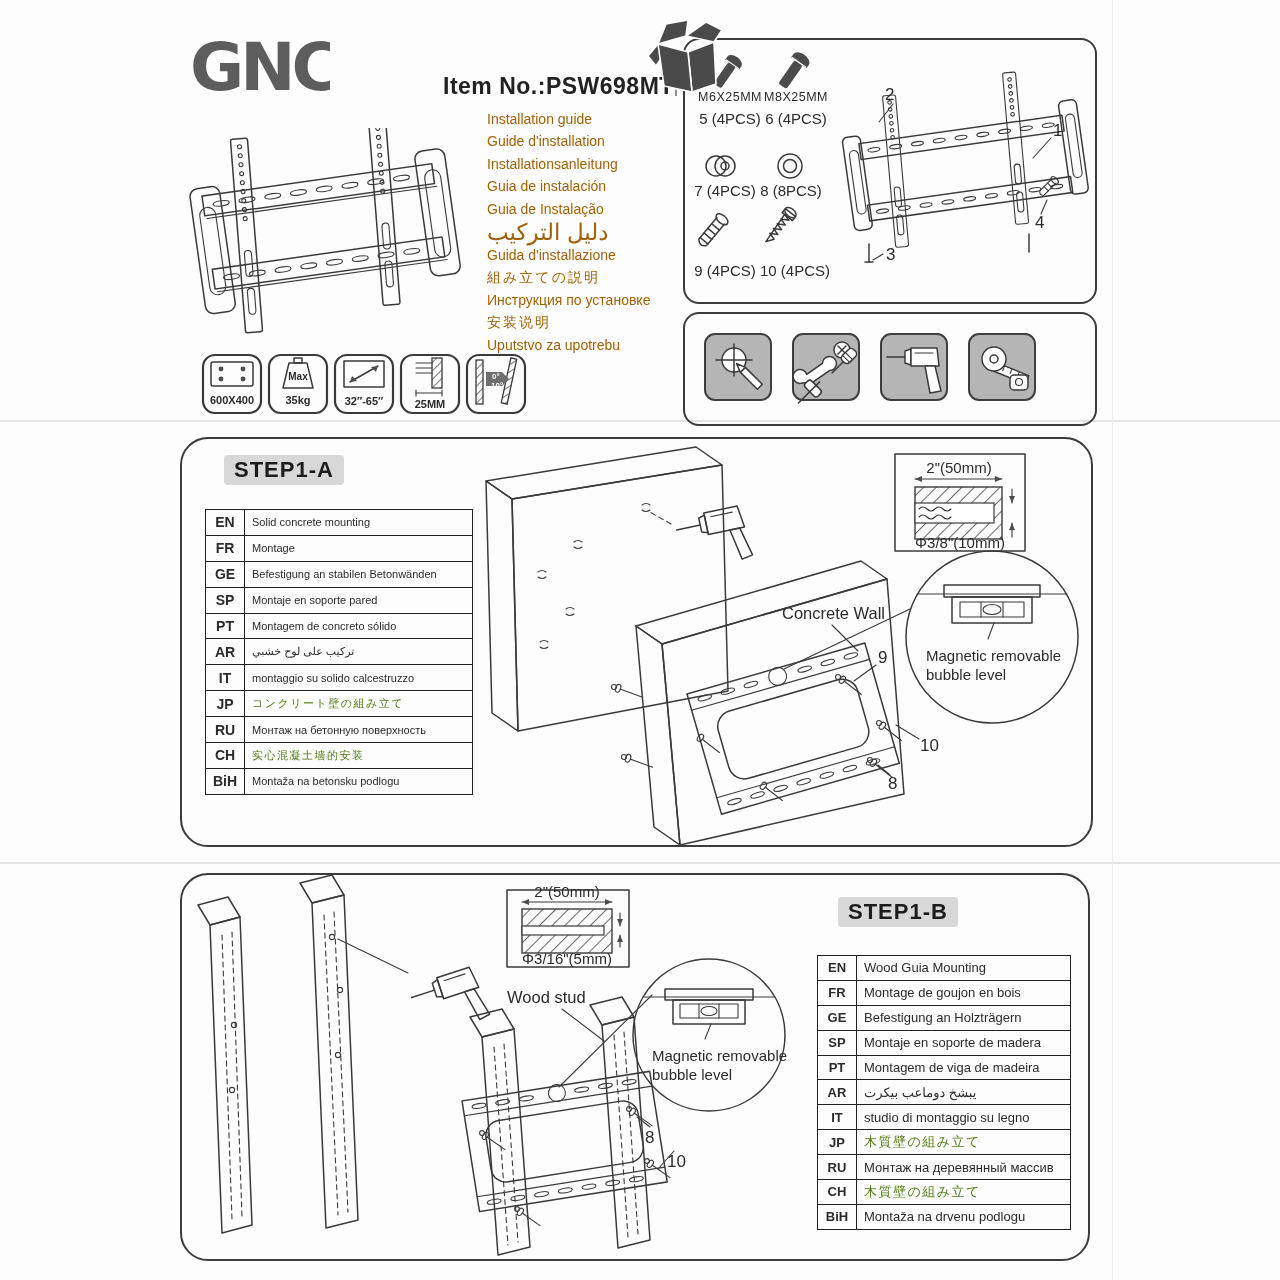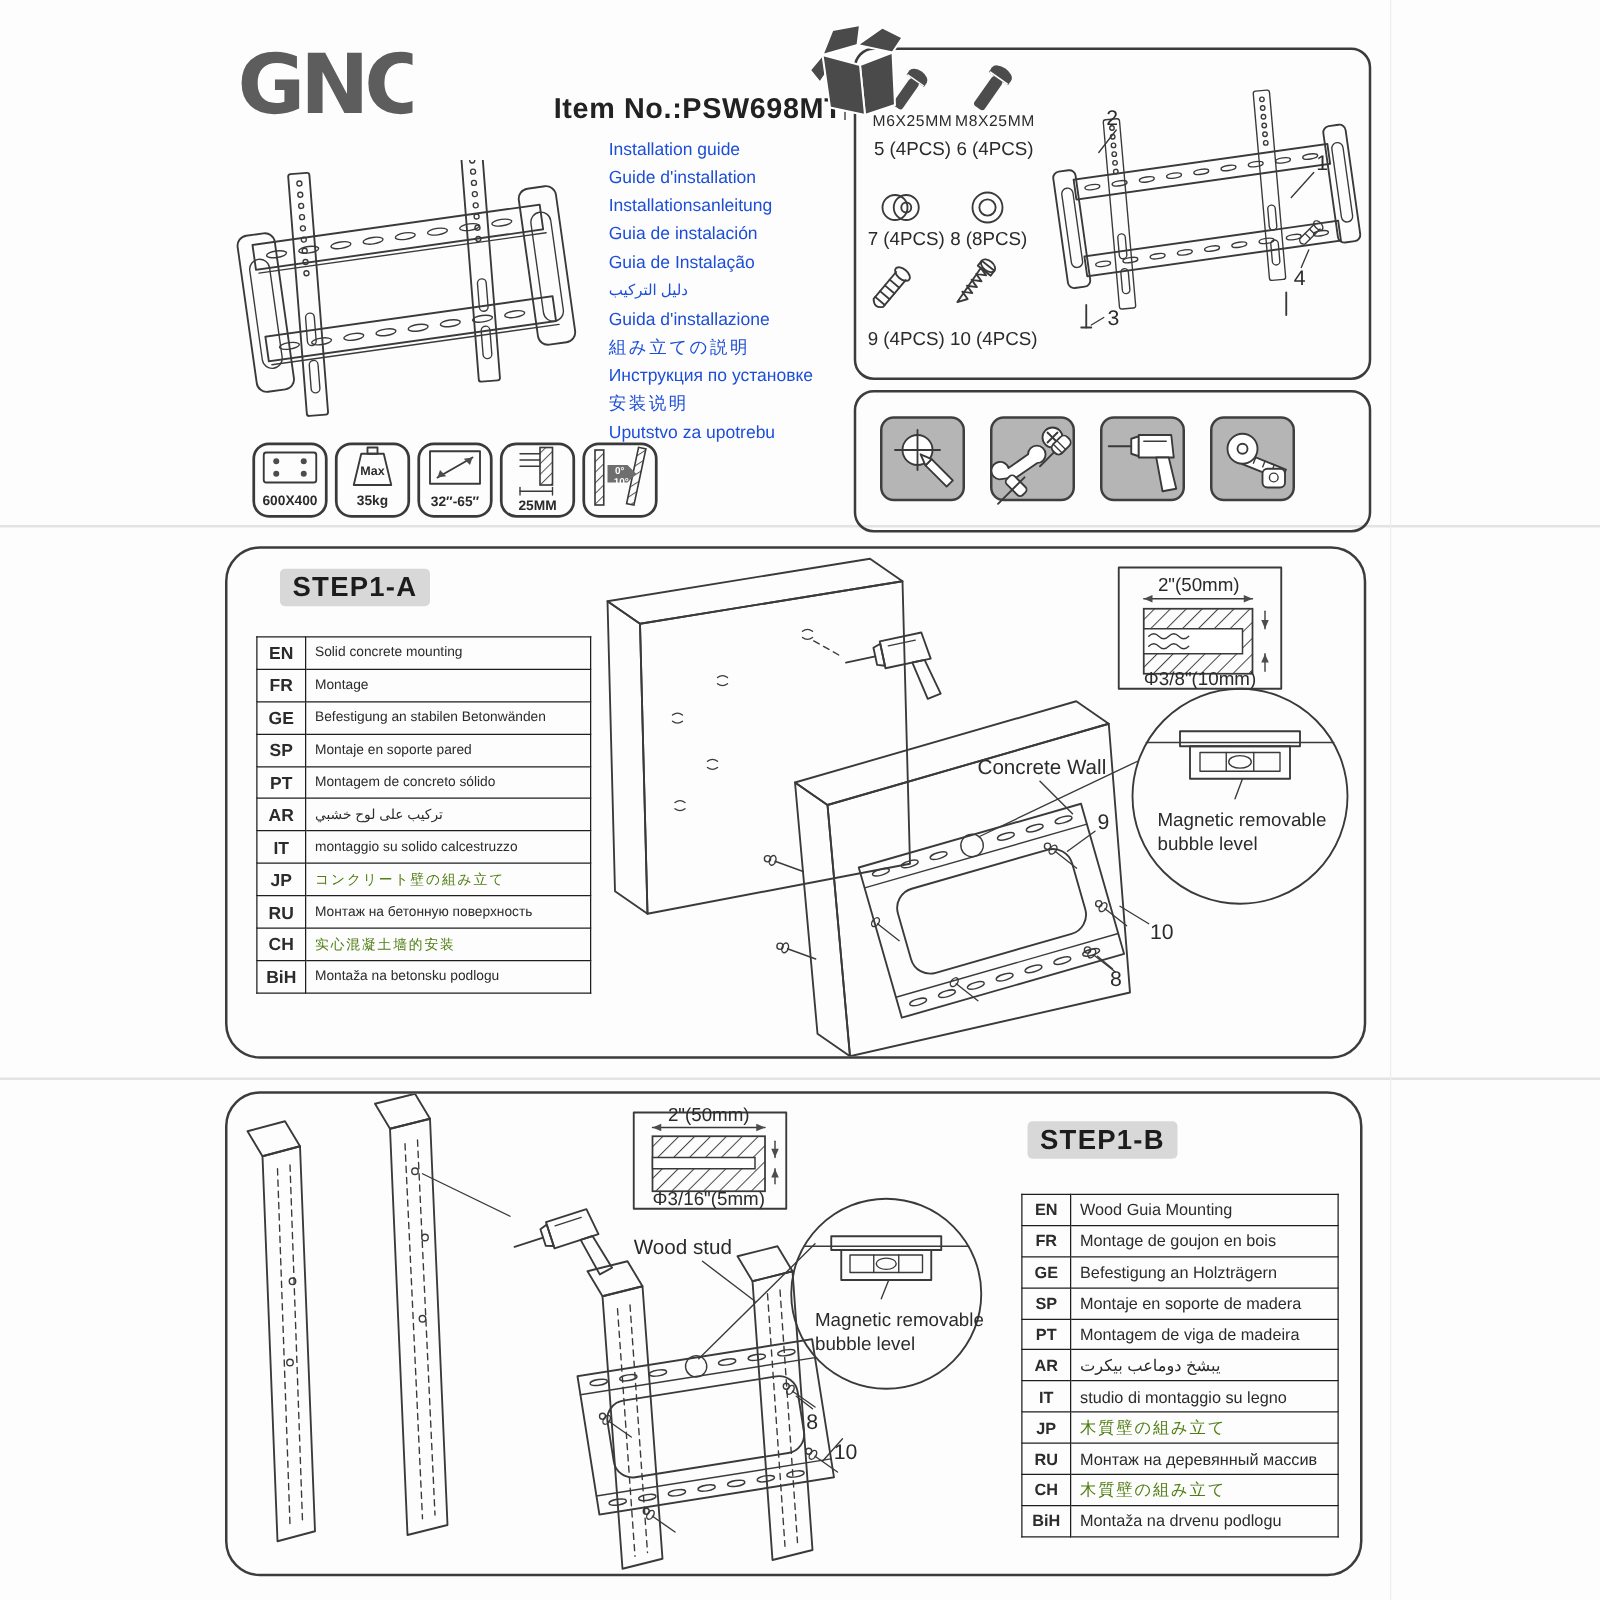--- a/index.html
+++ b/index.html
@@ -4,22 +4,22 @@
 <style>
   html,body{margin:0;padding:0;background:#ffffff;}
   #page{position:relative;width:1280px;height:1280px;background:#fdfdfd;overflow:hidden;
         font-family:"Liberation Sans",sans-serif;color:#2b2b2b;}
   .abs{position:absolute;}
   .scan-h{position:absolute;left:0;right:0;height:2px;background:#e3e3e3;}
   .scan-v{position:absolute;top:0;bottom:0;width:1px;background:#eeeeee;}
 
   
   .item-no{font-size:23px;font-weight:bold;letter-spacing:.5px;color:#222;}
-  .lang-line{font-size:14px;line-height:22.4px;color:#1d4ed8;white-space:nowrap;}
-  .lang-line.ar{font-size:12px;line-height:24px;}
+  .lang-line{font-size:14px;line-height:22.4px;color:#a16207;white-space:nowrap;}
+  .lang-line.ar{font-size:23px;line-height:24px;}
   .lang-line.cjk{letter-spacing:2px;}
   .step-title{font-size:22px;font-weight:bold;letter-spacing:1px;color:#1c1c1c;
               background:#d8d8d8;padding:2px 10px;border-radius:4px;display:inline-block;}
 
   
   .section{position:absolute;border:2.2px solid #3c3c3c;border-radius:28px;background:transparent;}
   .box{position:absolute;border:2.2px solid #3c3c3c;border-radius:16px;}
 
   
   table.langs{border-collapse:collapse;padding-left:24px;}
@@ -561,21 +561,21 @@
       <line x1="694" y1="226" x2="672" y2="242" class="ln lnt"></line>
       <text x="696" y="224" class="num">9</text>
       <line x1="737" y1="300" x2="714" y2="286" class="ln lnt"></line>
       <text x="738" y="312" class="num">10</text>
       <line x1="708" y1="336" x2="696" y2="326" class="ln lnt"></line>
       <text x="706" y="350" class="num">8</text>
     </svg>
   </div>
 
   <div class="section" style="left:180px;top:873px;width:906px;height:384px;">
-    <div class="abs step-title" style="left:640px;top:22px;">STEP1-B</div>
+    <div class="abs step-title" style="left:656px;top:22px;">STEP1-B</div>
 
     <table class="langs abs" id="tableB" style="left:635px;top:80px;width:254px;">
       <tbody>
           <tr>
             <td class="code">EN</td>
             <td class="txt">Wood Guia Mounting</td>
           </tr>
       <tr>
             <td class="code">FR</td>
             <td class="txt">Montage de goujon en bois</td>

